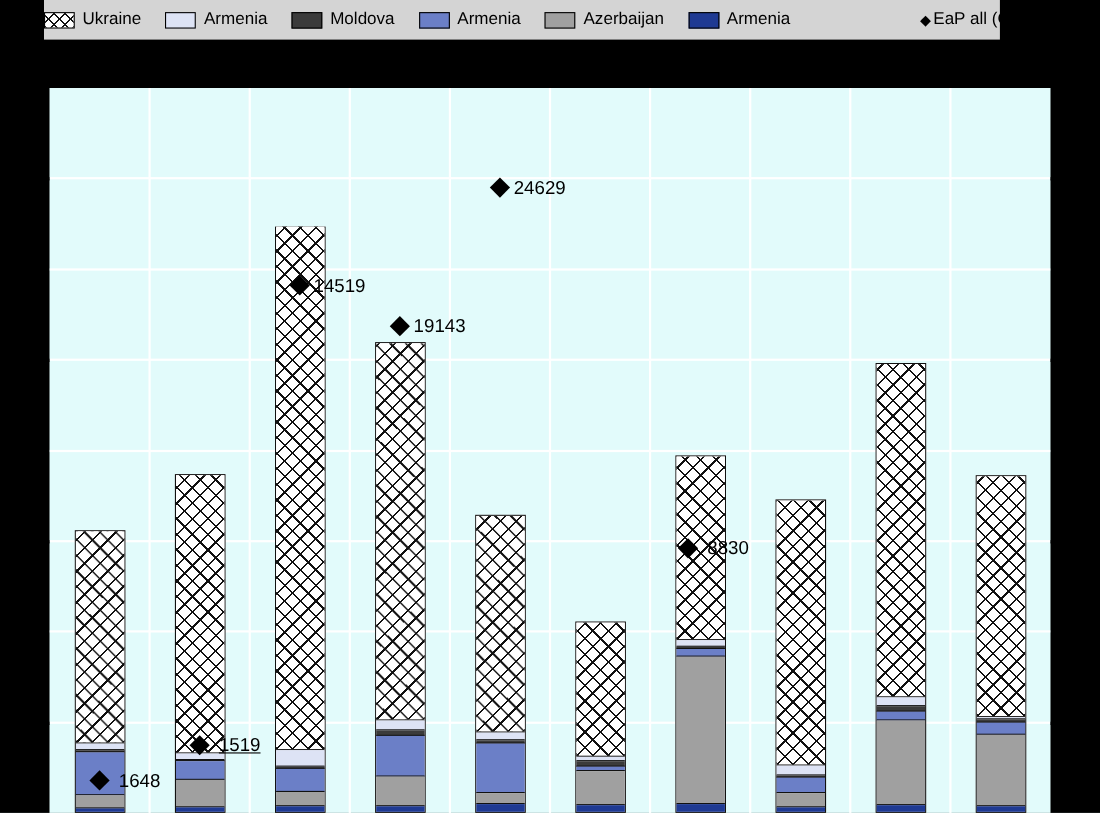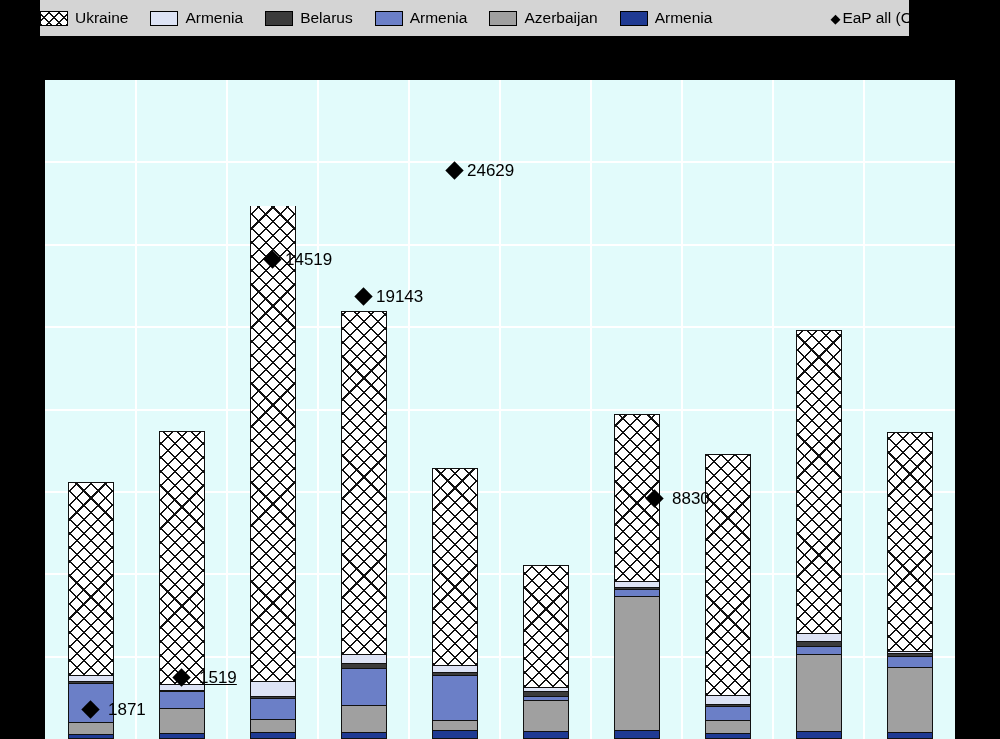--- a/index.html
+++ b/index.html
@@ -87,21 +87,21 @@
     <span class="legend-label">Ukraine</span>
   </div>
 
   <div class="legend-item">
     <span class="swatch" style="background:#dde3f5"></span>
     <span class="legend-label">Armenia</span>
   </div>
 
   <div class="legend-item">
     <span class="swatch" style="background:#3b3b3b"></span>
-    <span class="legend-label">Belarus</span>
+    <span class="legend-label">Moldova</span>
   </div>
 
   <div class="legend-item">
     <span class="swatch" style="background:#6b7fc7"></span>
     <span class="legend-label">Armenia</span>
   </div>
 
   <div class="legend-item">
     <span class="swatch" style="background:#a0a0a0"></span>
     <span class="legend-label">Azerbaijan</span>
@@ -212,39 +212,39 @@
       <div class="bar" style="left: 841.5px; width: 46px; height: 306.71px;">
         <div class="seg am" style="height: 5.21708px; background: rgb(31, 58, 147);"></div>
         <div class="seg az" style="height: 65.3508px; background: rgb(160, 160, 160);"></div>
         <div class="seg by" style="height: 10.7088px; background: rgb(107, 127, 199);"></div>
         <div class="seg ge" style="height: 3.295px; background: rgb(59, 59, 59);"></div>
         <div class="seg md" style="height: 2.47125px; background: rgb(221, 227, 245);"></div>
         <div class="seg ua" style="height: 219.667px;"></div>
       </div>
       <div class="marker" style="left: 39px; top: 620.621px;">
         <div class="diamond"></div>
-        <span class="marker-label">1871</span>
+        <span class="marker-label">1648</span>
       </div>
       <div class="marker" style="left: 130px; top: 589px; text-decoration: underline;">
         <div class="diamond"></div>
         <span class="marker-label">1519</span>
       </div>
       <div class="marker" style="left: 221px; top: 170.634px;">
         <div class="diamond"></div>
         <span class="marker-label tight">14519</span>
       </div>
       <div class="marker" style="left: 312px; top: 208.197px;">
         <div class="diamond"></div>
         <span class="marker-label tight">19143</span>
       </div>
       <div class="marker" style="left: 403px; top: 81.8335px;">
         <div class="diamond"></div>
         <span class="marker-label tight">24629</span>
       </div>
-      <div class="marker" style="left: 603px; top: 410.043px; align-items: center;">
+      <div class="marker" style="left: 574px; top: 410.043px; align-items: center;">
         <div class="diamond"></div>
         <span class="marker-label">8830</span>
       </div>
     </div>
 <div class="tick-l" style="top: 575.625px;"></div>
     <div class="tick-r" style="top: 575.625px;"></div>
     <div class="tick-l" style="top: 410.875px;"></div>
     <div class="tick-r" style="top: 410.875px;"></div>
     <div class="tick-l" style="top: 246.125px;"></div>
     <div class="tick-r" style="top: 246.125px;"></div>

